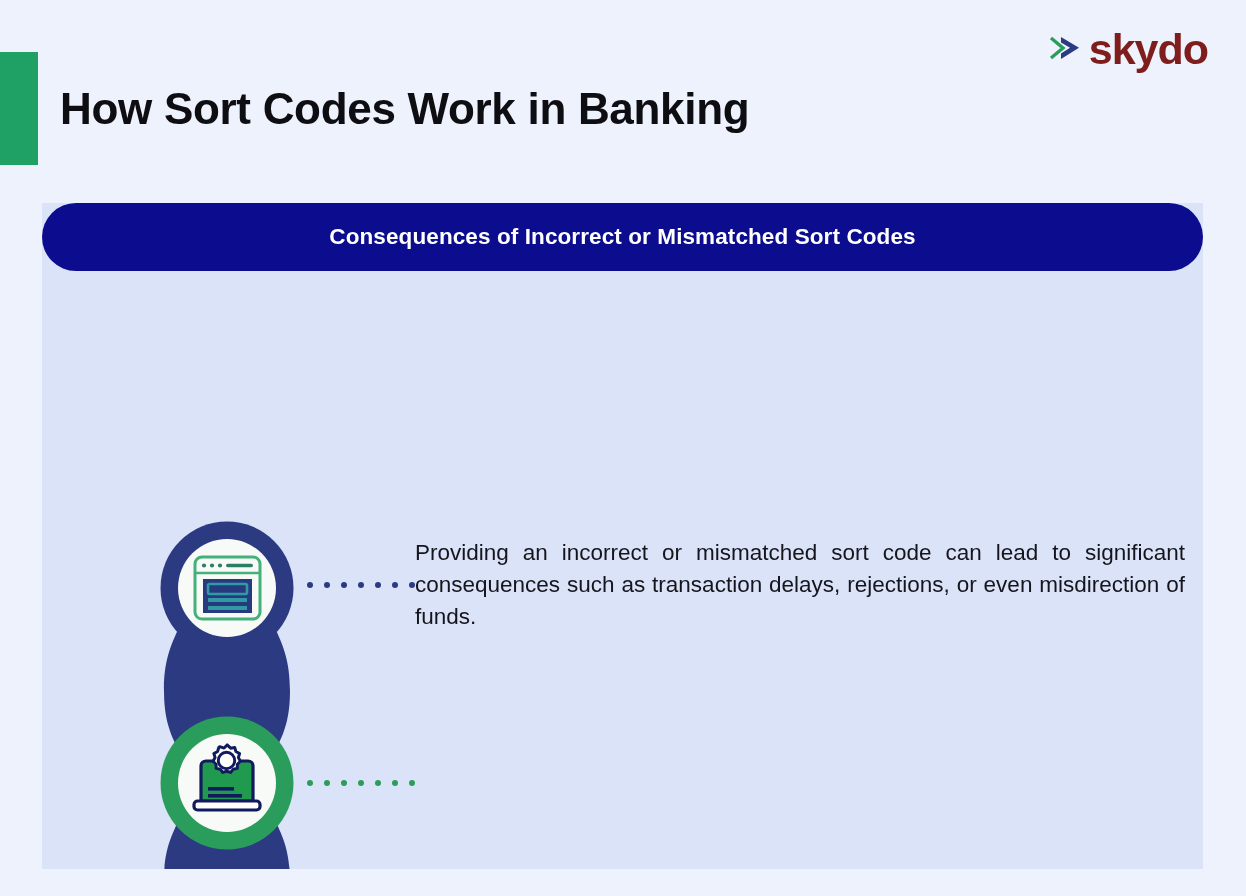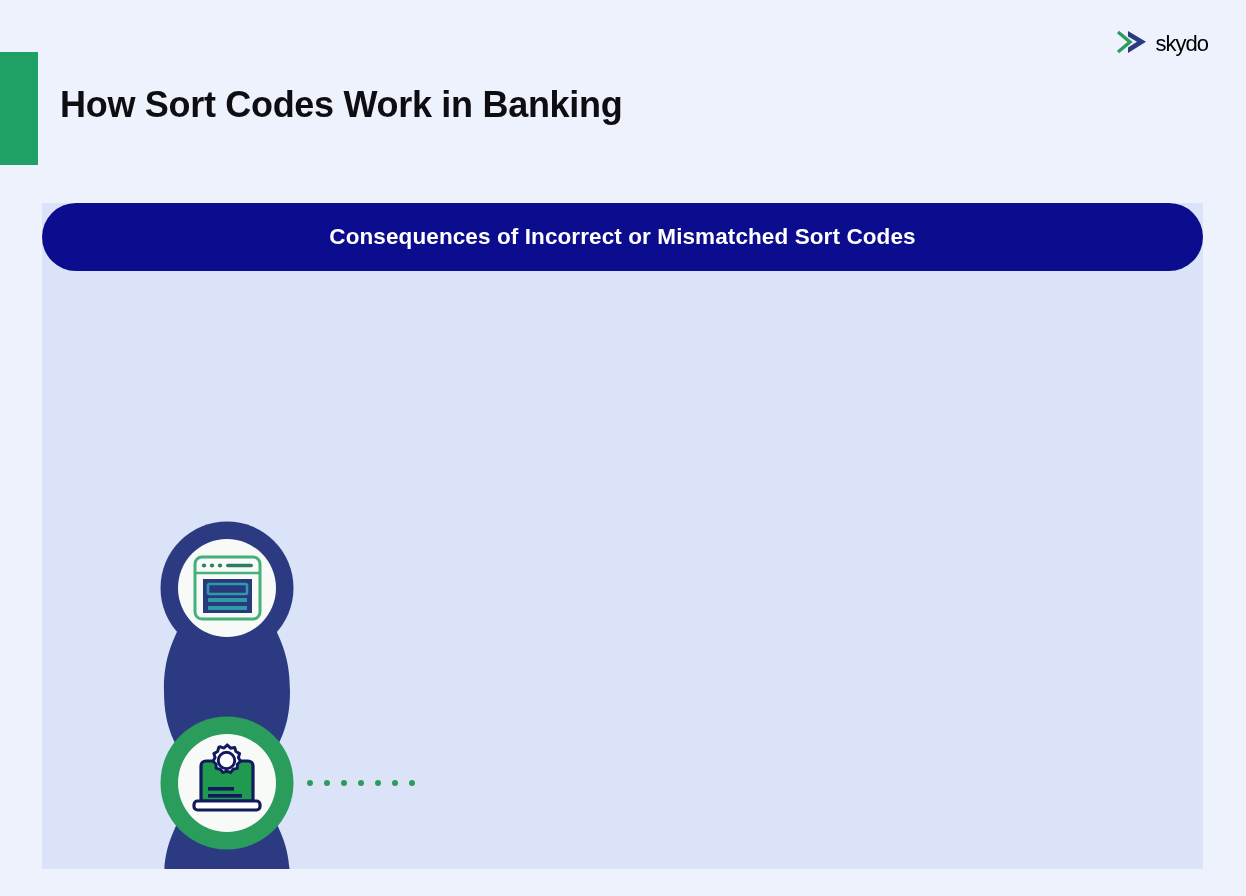--- a/index.html
+++ b/index.html
@@ -23,41 +23,41 @@
     top: 52px;
     width: 38px;
     height: 113px;
     background: #1fa065;
   }
 
   #page-title {
     position: absolute;
     left: 60px;
     top: 84px;
-    font-size: 36px;
+    font-size: 44px;
     font-weight: bold;
     color: #0d0d12;
     letter-spacing: -0.3px;
     white-space: nowrap;
   }
 
   
   #brand-logo {
     position: absolute;
     right: 38px;
     top: 28px;
     display: flex;
     align-items: center;
     gap: 6px;
   }
   #brand-logo .logo-mark { display: block; }
   #brand-logo .logo-word {
-    font-size: 22px;
-    font-weight: normal;
-    color: #000000;
+    font-size: 43px;
+    font-weight: bold;
+    color: #7f1d1d;
     letter-spacing: -1px;
     line-height: 1;
   }
 
   
   #consequences-card {
     position: absolute;
     left: 42px;
     top: 203px;
     width: 1161px;
@@ -220,20 +220,32 @@
           <path d="M26.5 15.5 L31 20"></path>
           <path d="M59 48 L63.5 52.5"></path>
           <path d="M63.5 15.5 L59 20"></path>
           <path d="M31 48 L26.5 52.5"></path>
         </g>
         <text x="45" y="46" text-anchor="middle" font-family="Liberation Serif, serif" font-size="31" font-weight="bold" fill="#121a5e">$</text>
       </g>
     </svg>
   </div>
 
+  <div class="step-row r1">
+    <span class="dot-link">
+      <i></i>
+        <i></i>
+        <i></i>
+        <i></i>
+        <i></i>
+        <i></i>
+        <i></i>
+    </span>
+    <p class="step-text">Providing an incorrect or mismatched sort code can lead to significant consequences such as transaction delays, rejections, or even misdirection of funds.</p>
+  </div>
 
   <div class="step-row r2">
     <span class="dot-link green">
       <i></i>
         <i></i>
         <i></i>
         <i></i>
         <i></i>
         <i></i>
         <i></i>

